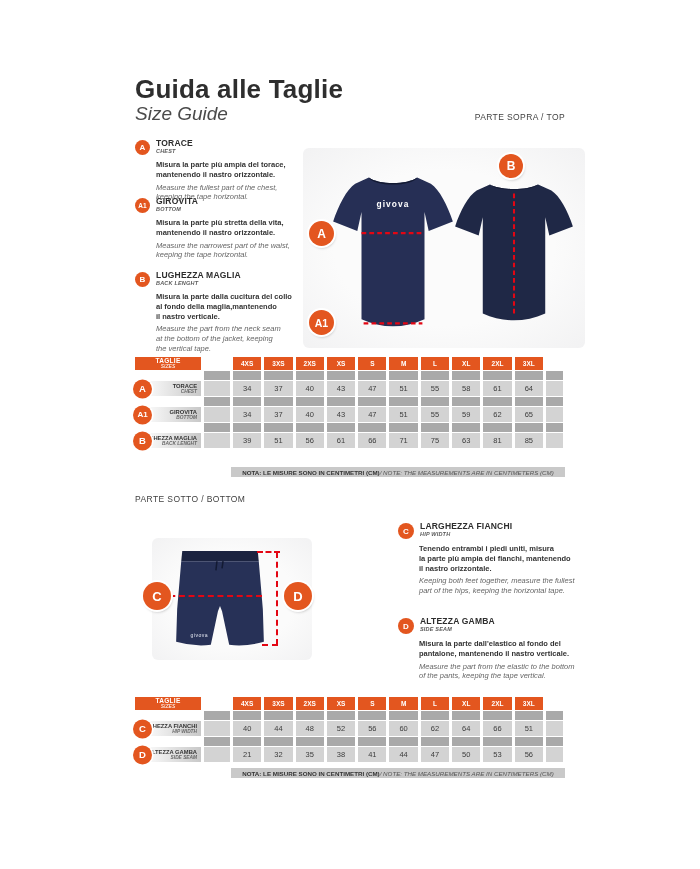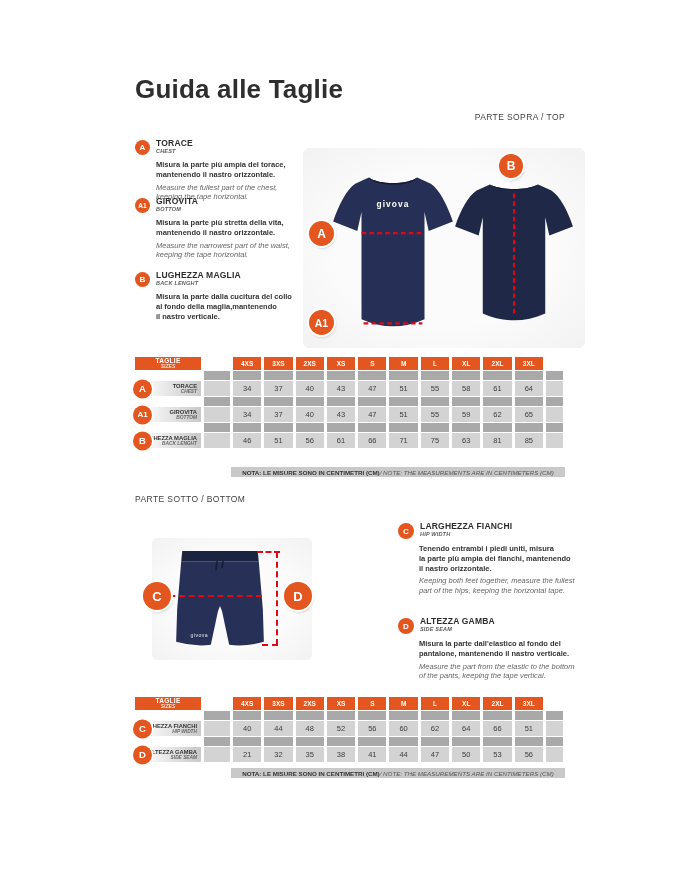--- a/index.html
+++ b/index.html
@@ -68,20 +68,21 @@
   .note .nb{font-size:6.2px;font-weight:bold;color:#333}
   .note .ni{font-size:6.2px;font-style:italic;color:#555}
 </style>
 </head>
 <body>
 
 <div class="canvas">
 
   <div class="title">
     <div class="h1">Guida alle Taglie</div>
+    <div class="h2">Size Guide</div>
   </div>
 
   <div class="section-label" style="top:112px;right:135px">
     <span>PARTE SOPRA /</span><span class="it"> TOP</span>
   </div>
 
   <div class="measure" style="left:135px;top:139px">
     <div class="m-head">
       <div class="m-badge">A</div>
       <div>
@@ -113,20 +114,23 @@
     <div class="m-head">
       <div class="m-badge">B</div>
       <div>
         <div class="m-title">LUGHEZZA MAGLIA</div>
         <div class="m-sub">BACK LENGHT</div>
       </div>
     </div>
     <div class="m-it">Misura la parte dalla cucitura del collo
 al fondo della maglia,mantenendo
 il nastro verticale.</div>
+    <div class="m-en">Measure the part from the neck seam
+at the bottom of the jacket, keeping
+the vertical tape.</div>
   </div>
 
   <div class="photo" style="left:303px;top:148px;width:282px;height:200px"></div>
 
   <div class="fig" style="left:330px;top:172px;width:126px;height:160px">
     <svg viewBox="0 0 120 152" width="126" height="160">
       <path d="M37,5 C46,12 74,12 83,5 L96,11 C104,16 112,32 117,47 L94,56 L90,38 L90,140 C71,149 49,149 30,140 L30,38 L26,56 L3,47 C8,32 16,16 24,11 Z" fill="#262F55"></path>
       <path d="M37,5 C46,12 74,12 83,5 C79,14 41,14 37,5 Z" fill="#131A33"></path>
       <text x="60" y="33" text-anchor="middle" font-size="8" font-weight="bold" fill="#fff" letter-spacing="1">givova</text>
       <line x1="30" y1="58" x2="90" y2="58" stroke="#E30613" stroke-width="2" stroke-dasharray="4.5 3"></line>
@@ -248,21 +252,21 @@
         <div class="sepcell"></div>
         <div class="sepcell"></div>
       </div>
       <div class="trow data">
         <div class="lblcell">
           <div class="tbadge">B</div>
           <div class="t">LUNGHEZZA MAGLIA</div>
           <div class="s">BACK LENGHT</div>
         </div>
         <div class="gcell"></div>
-        <div class="vcell">46</div>
+        <div class="vcell">39</div>
         <div class="vcell">51</div>
         <div class="vcell">56</div>
         <div class="vcell">61</div>
         <div class="vcell">66</div>
         <div class="vcell">71</div>
         <div class="vcell">75</div>
         <div class="vcell">63</div>
         <div class="vcell">81</div>
         <div class="vcell">85</div>
         <div class="gcell"></div>

